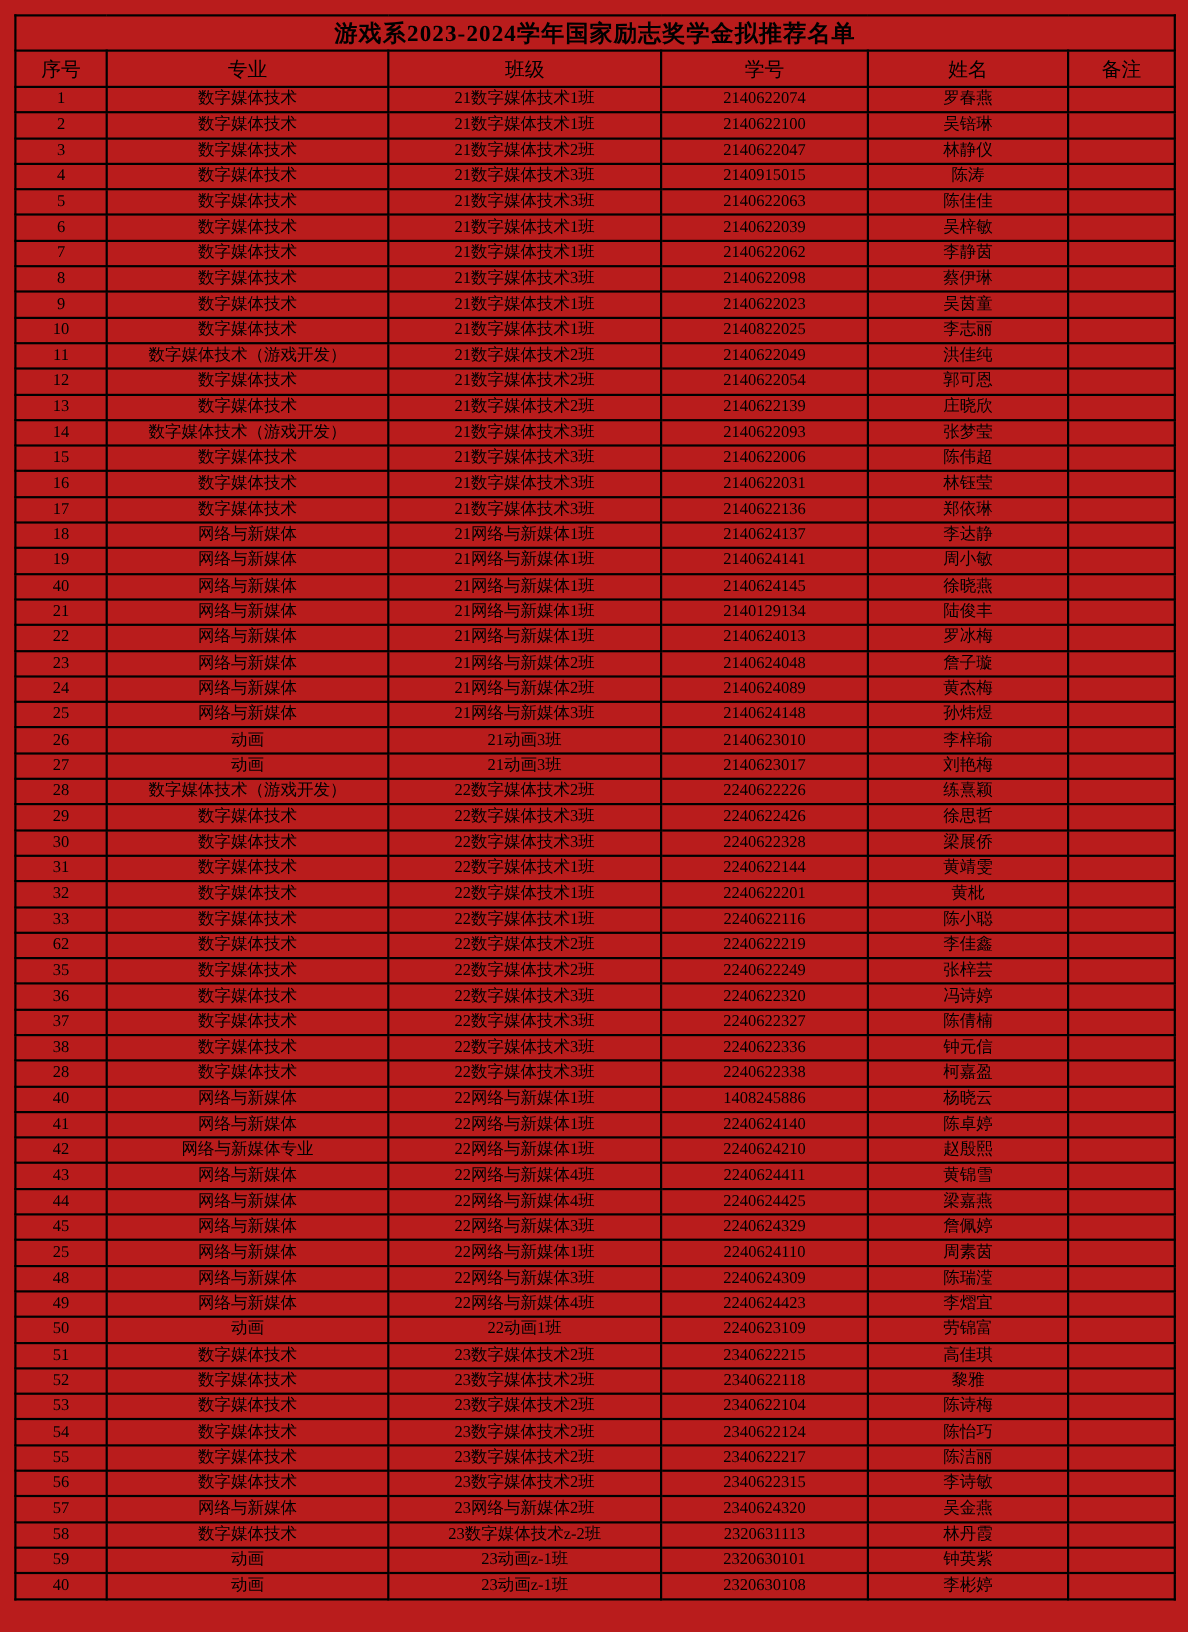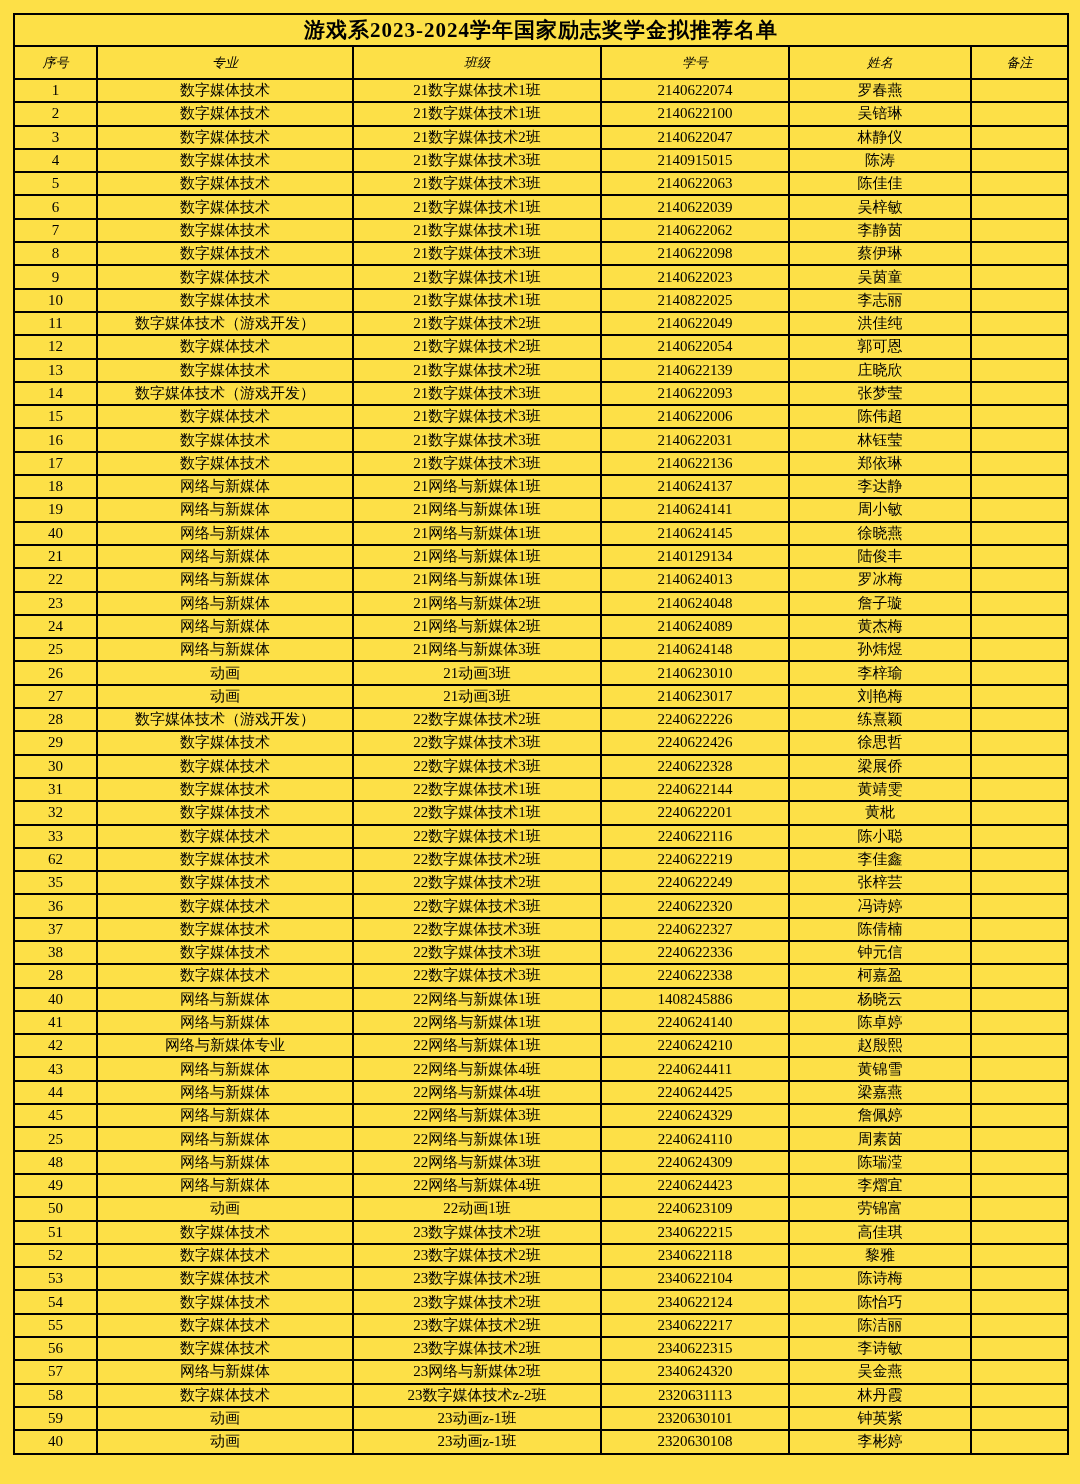--- a/index.html
+++ b/index.html
@@ -4,21 +4,21 @@
 <style>
   html, body {
     margin: 0;
     padding: 0;
     background: #ffffff;
   }
   .sheet {
     position: relative;
     width: 1080px;
     height: 1484px;
-    background: #fde047;
+    background: #b91c1c;
     overflow: hidden;
   }
   table.roster {
     position: absolute;
     left: 13px;
     top: 13px;
     width: 1054px;
     border-collapse: collapse;
     table-layout: fixed;
     font-family: "Liberation Serif", "DejaVu Serif", serif;
@@ -33,22 +33,21 @@
     white-space: nowrap;
   }
   tr.title-row td {
     height: 30px;
     font-size: 21px;
     font-weight: bold;
     letter-spacing: 1px;
   }
   tr.header-row td {
     height: 31px;
-    font-size: 13px;
-    font-style: italic;
+    font-size: 18px;
   }
   tr.data-row td {
     height: 21.3px;
     font-size: 15px;
     line-height: 1;
   }
 </style>
 </head>
 <body>
 

